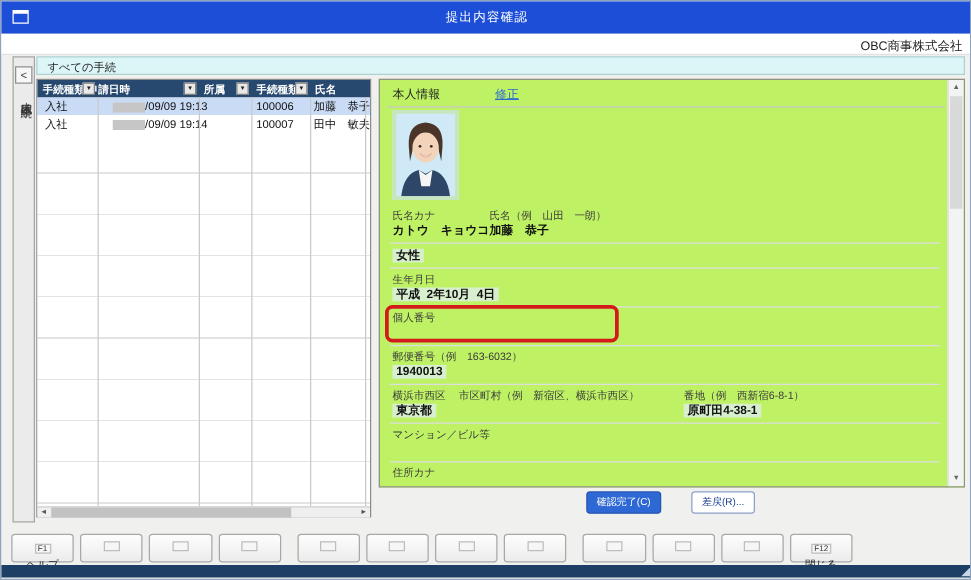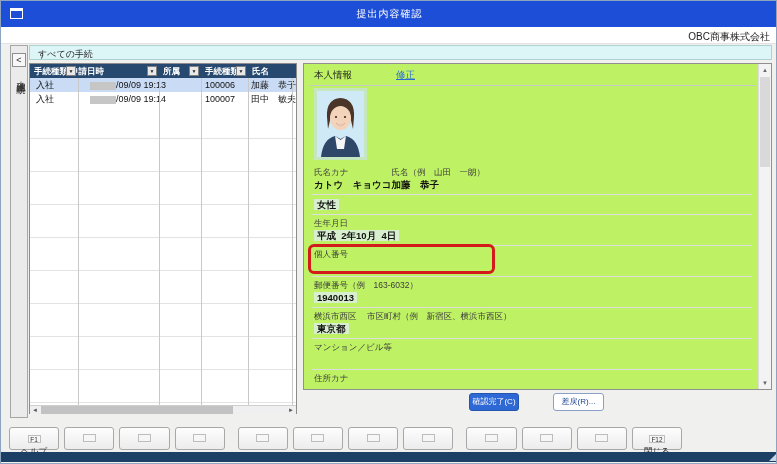--- a/index.html
+++ b/index.html
@@ -58,21 +58,21 @@
   .section:last-child { border-bottom:none; }
   .frow { display:flex; }
   .field .flabel { font-size:8.5px; color:#3c3c3c; line-height:11px; white-space:pre; }
   .field .fvalue { font-size:9.5px; font-weight:bold; color:#111; line-height:13px; min-height:13px; white-space:pre; }
   .field .fvalue.hl span { background:#d8efcf; padding:0px 3px; }
   .w158 { width:158px; } .w53 { width:53px; } .w180 { width:180px; }
   .empty-v { min-height:11px; }
   .red-annot { position:absolute; left:-4px; top:-2px; width:187px; height:30px; border:3px solid #d31b1b; border-radius:6px; pointer-events:none; z-index:5; }
 
   
-  .btn-confirm { position:absolute; left:468px; top:392px; width:50px; height:18px; background:#2e68d4; border:1px solid #2456b0; border-radius:3px; color:#fff; font-size:8px; text-align:center; line-height:16px; }
+  .btn-confirm { position:absolute; left:468px; top:392px; width:60px; height:18px; background:#2e68d4; border:1px solid #2456b0; border-radius:3px; color:#fff; font-size:8px; text-align:center; line-height:16px; }
   .btn-sendback { position:absolute; left:552px; top:392px; width:51px; height:18px; background:#fff; border:1px solid #8aa0c8; border-radius:3px; color:#1a3f8f; font-size:8px; text-align:center; line-height:16px; }
 
   
   .fnbar { position:absolute; left:0; top:426px; width:689px; height:24px; display:flex; padding:0 8px; gap:5px; }
   .fnbtn { flex:1; height:23px; background:linear-gradient(#fdfdfd,#ececec); border:1px solid #a8a8a8; border-radius:3px; text-align:center; position:relative; }
   .fnbtn.grp { margin-left:8px; }
   .keybox { display:inline-block; min-width:13px; height:8px; margin-top:2px; background:#f6f6f6; border:1px solid #bdbdbd; font-size:6.5px; line-height:7px; color:#333; padding:0 1px; }
   .fnlabel { font-size:8.5px; color:#222; line-height:10px; }
 
   .bottomstrip { position:absolute; left:0; top:451px; width:777px; height:10px; background:#1d3f66; }
@@ -205,20 +205,24 @@
 
       <div class="section">
         <div class="frow">
           <div class="field w53">
             <div class="flabel">横浜市西区</div>
             <div class="fvalue hl"><span>東京都</span></div>
           </div>
           <div class="field w180">
             <div class="flabel">市区町村（例　新宿区、横浜市西区）</div>
           </div>
+          <div class="field">
+            <div class="flabel">番地（例　西新宿6-8-1）</div>
+            <div class="fvalue hl"><span>原町田4-38-1</span></div>
+          </div>
         </div>
       </div>
 
       <div class="section">
         <div class="field">
           <div class="flabel">マンション／ビル等</div>
           <div class="fvalue empty-v"></div>
         </div>
       </div>
 

